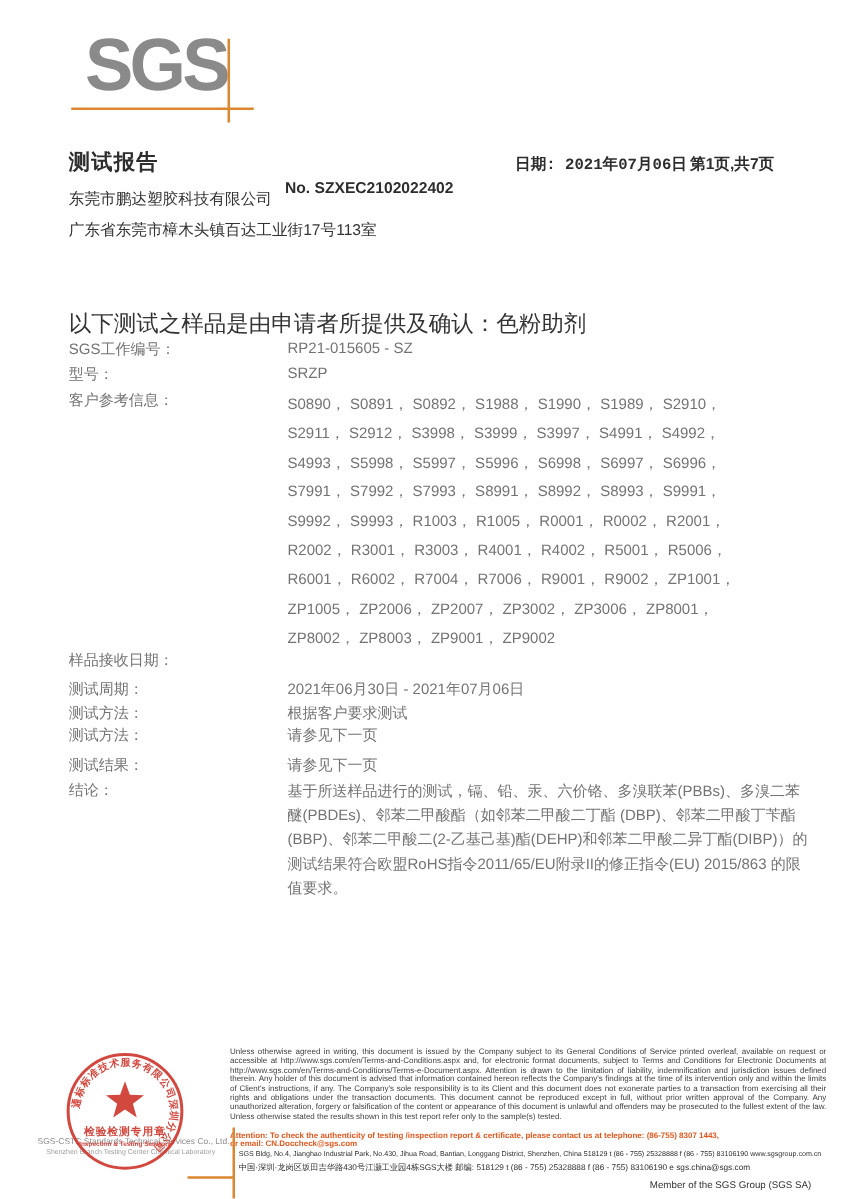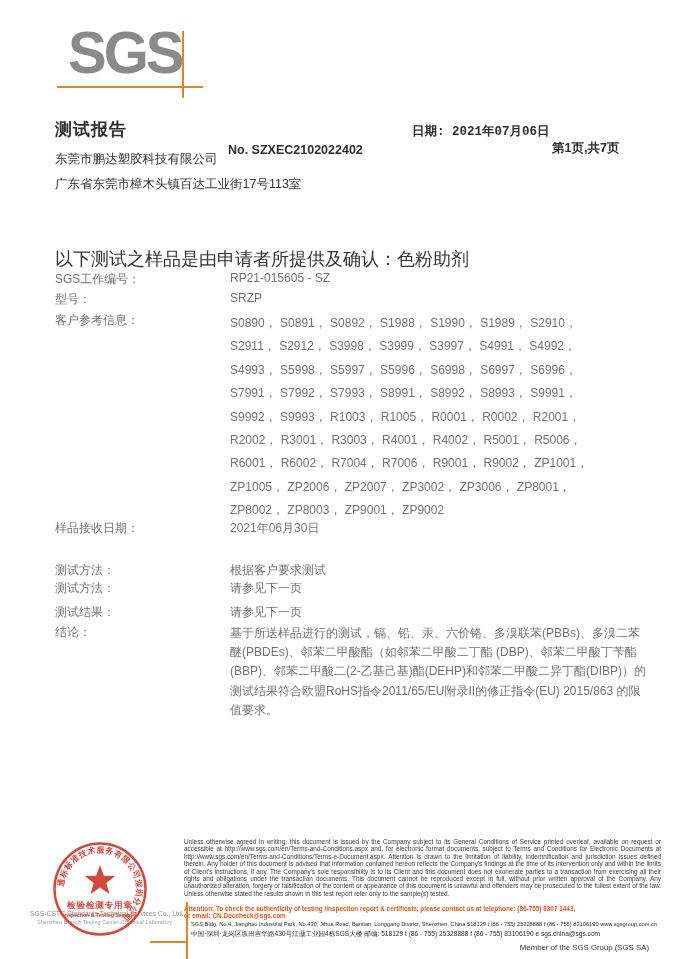--- a/index.html
+++ b/index.html
@@ -19,21 +19,21 @@
     color: #8a8a8a; line-height: 1;
     transform: scaleY(1.02);
   }
   .logo-hline { position:absolute; left:57px; top:86px; width:146px; height:2px; background:#dd8630; }
   .logo-vline { position:absolute; left:182px; top:31px; width:2px; height:67px; background:#dd8630; }
 
   
   .title     { position:absolute; left:55px;  top:118px; font-size:17px; font-weight:700; color:#2d2d2d; letter-spacing:1px; }
   .report-no { position:absolute; left:228px; top:123px; font-size:12.5px; font-weight:700; color:#2d2d2d;margin-top:20px; }
   .date      { position:absolute; left:412px; top:123px; font-size:12.5px; font-weight:700; color:#2d2d2d;font-family:Liberation Mono, monospace; }
-  .page-no   { position:absolute; left:552px; top:140px; font-size:12.5px; font-weight:700; color:#2d2d2d; }
+  .page-no   { position:absolute; left:552px; top:123px; font-size:12.5px; font-weight:700; color:#2d2d2d; }
   .company   { position:absolute; left:55px; top:151px; font-size:12.5px; color:#333; }
   .address   { position:absolute; left:55px; top:176px; font-size:12.5px; color:#333; }
 
   
   .intro { position:absolute; left:55px; top:247px; font-size:18px; color:#333; }
   .row { position:absolute; left:55px; display:flex; font-size:12px; color:#737373; }
   .row .label { width:175px; flex:none; }
   .row .value { width:418px; }
   .refs .value div { line-height:23.4px; }
   .conclusion .value { line-height:19.2px; }
@@ -95,23 +95,26 @@
       <div>S9992， S9993， R1003， R1005， R0001， R0002， R2001，</div>
       <div>R2002， R3001， R3003， R4001， R4002， R5001， R5006，</div>
       <div>R6001， R6002， R7004， R7006， R9001， R9002， ZP1001，</div>
       <div>ZP1005， ZP2006， ZP2007， ZP3002， ZP3006， ZP8001，</div>
       <div>ZP8002， ZP8003， ZP9001， ZP9002</div>
     </div>
   </div>
 
   <div class="row" style="top:520px">
     <div class="label">样品接收日期：</div>
-    <div class="value">2021年06月30日</div>
   </div>
 
+  <div class="row" style="top:543px">
+    <div class="label">测试周期：</div>
+    <div class="value">2021年06月30日 - 2021年07月06日</div>
+  </div>
 
   <div class="row" style="top:562px">
     <div class="label">测试方法：</div>
     <div class="value">根据客户要求测试</div>
   </div>
 
   <div class="row" style="top:580px">
     <div class="label">测试方法：</div>
     <div class="value">请参见下一页</div>
   </div>

